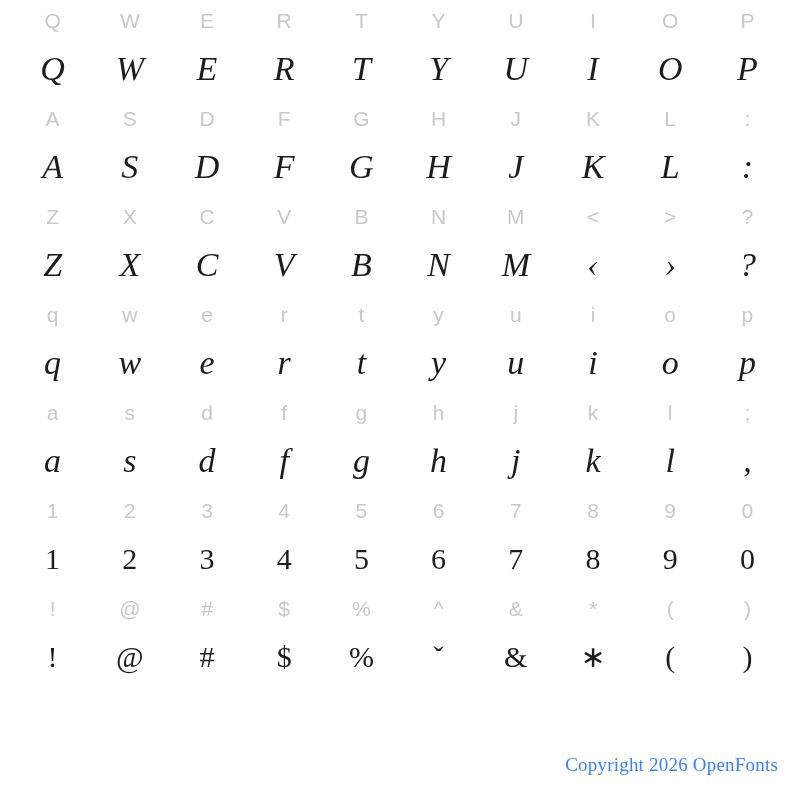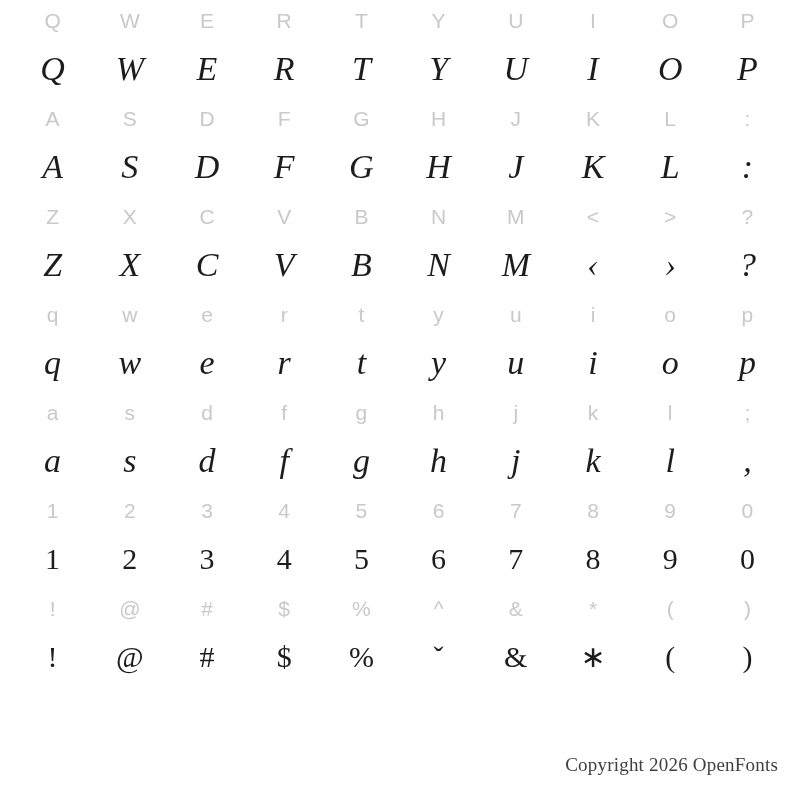--- a/index.html
+++ b/index.html
@@ -69,21 +69,21 @@
   .glyph-row.plain .glyph-cell {
     font-style: normal;
     font-family: "Liberation Serif", serif;
     font-size: 30px;
   }
 
   #footer {
     position: absolute;
     right: 22px;
     bottom: 24px;
-    color: #404040;
+    color: #3b82f6;
     font-size: 19px;
     font-family: "Liberation Serif", serif;
     letter-spacing: 0.2px;
   }
 </style>
 </head>
 <body>
 
 <div id="specimen">
     <div class="row-block">

